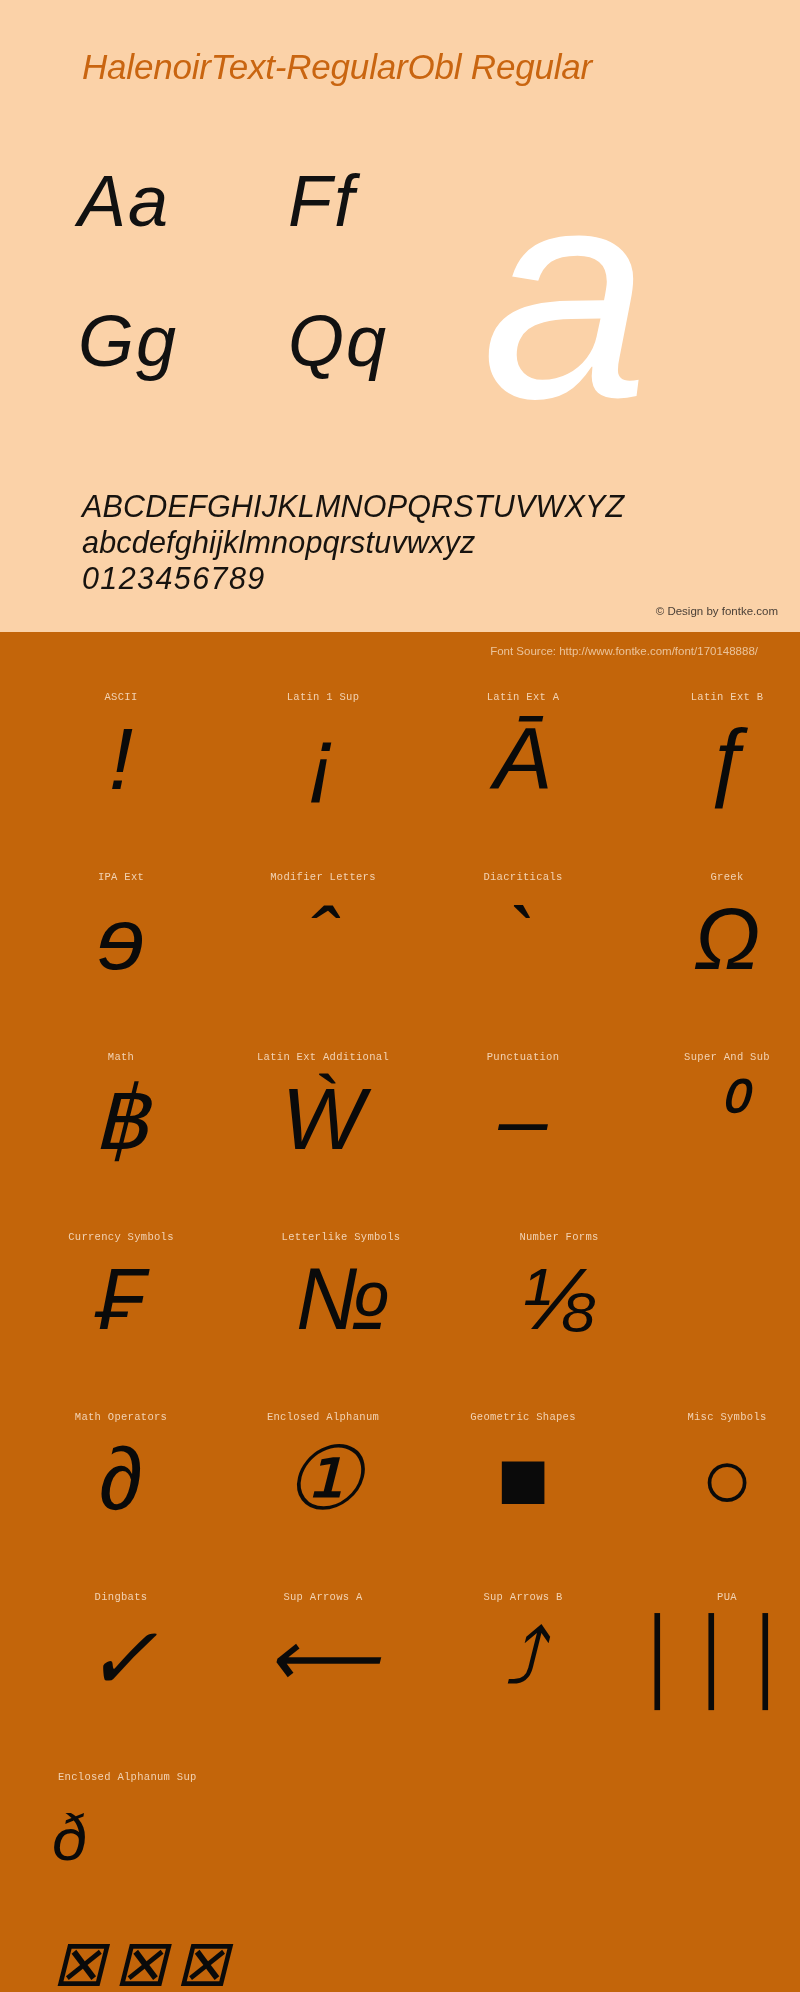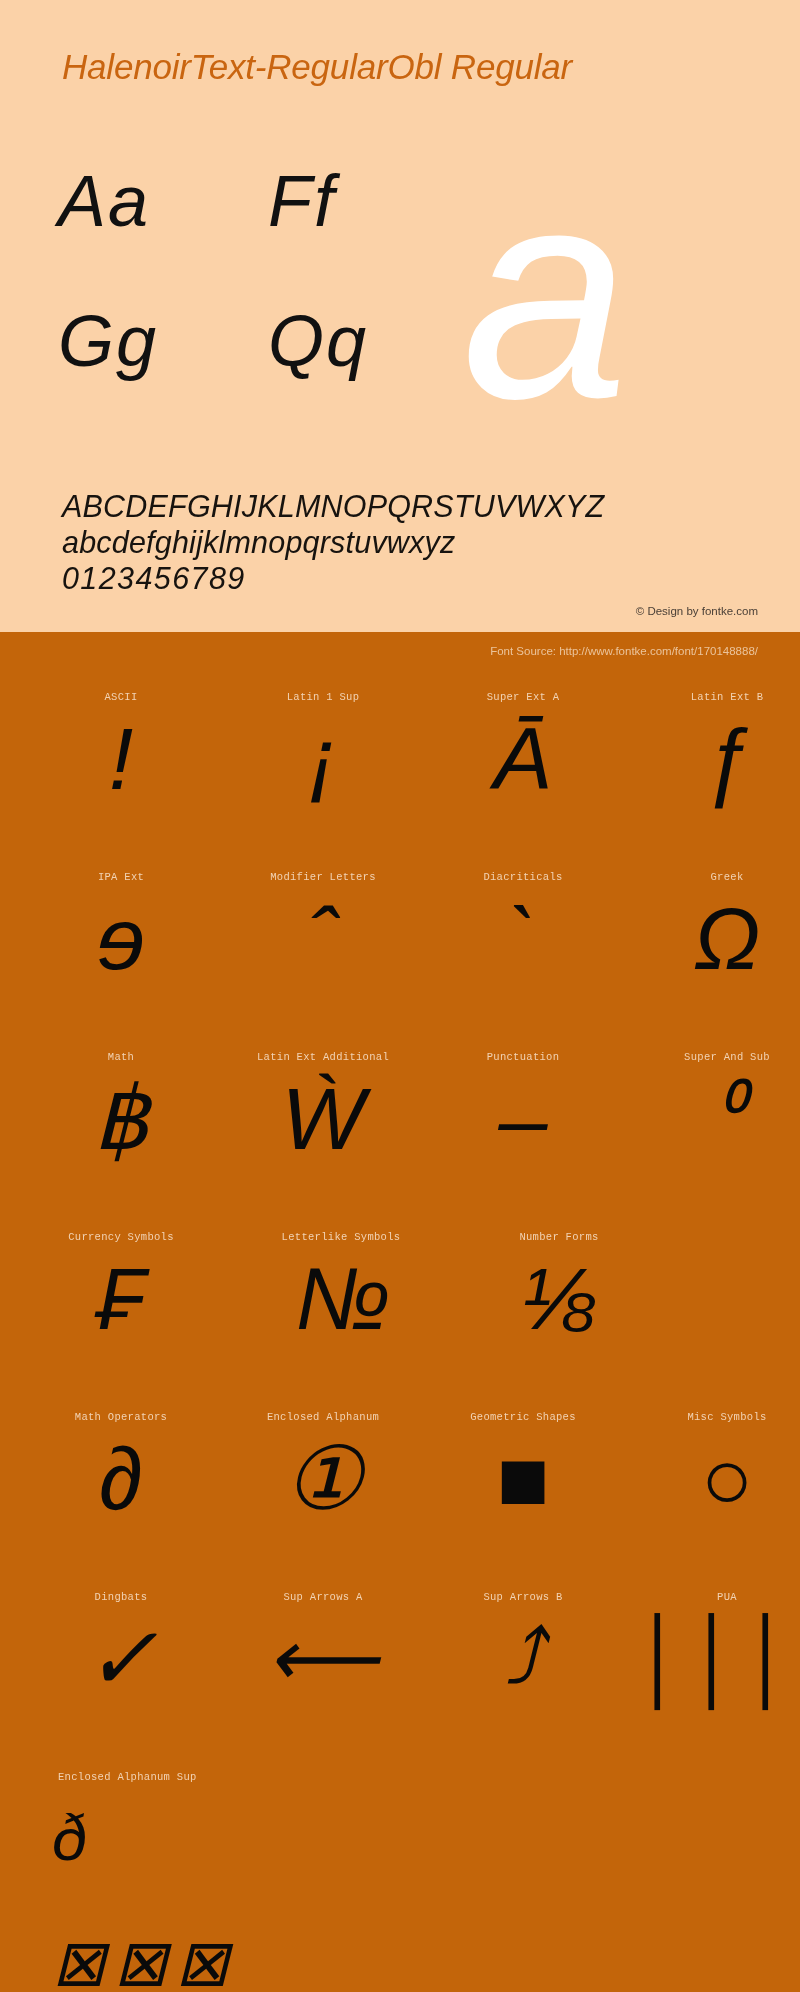--- a/index.html
+++ b/index.html
@@ -8,20 +8,21 @@
     height: 1992px;
     background: #fbd2a8;
     font-family: "Liberation Sans", sans-serif;
     overflow: hidden;
   }
   #page {
     position: relative;
     width: 800px;
     height: 1992px;
     background: #fbd2a8;
+    padding-left: 20px;
   }
 
   
   .top-section {
     position: relative;
     width: 800px;
     height: 632px;
     background: #fbd2a8;
   }
   .font-title {
@@ -222,21 +223,21 @@
       <div class="grid-row">
         <div class="cell">
           <div class="cell-label">ASCII</div>
           <div class="cell-glyph">!</div>
         </div>
         <div class="cell">
           <div class="cell-label">Latin 1 Sup</div>
           <div class="cell-glyph">¡</div>
         </div>
         <div class="cell">
-          <div class="cell-label">Super Ext A</div>
+          <div class="cell-label">Latin Ext A</div>
           <div class="cell-glyph">Ā</div>
         </div>
         <div class="cell">
           <div class="cell-label">Latin Ext B</div>
           <div class="cell-glyph">ƒ</div>
         </div>
       </div>
 
       <div class="grid-row">
         <div class="cell">

